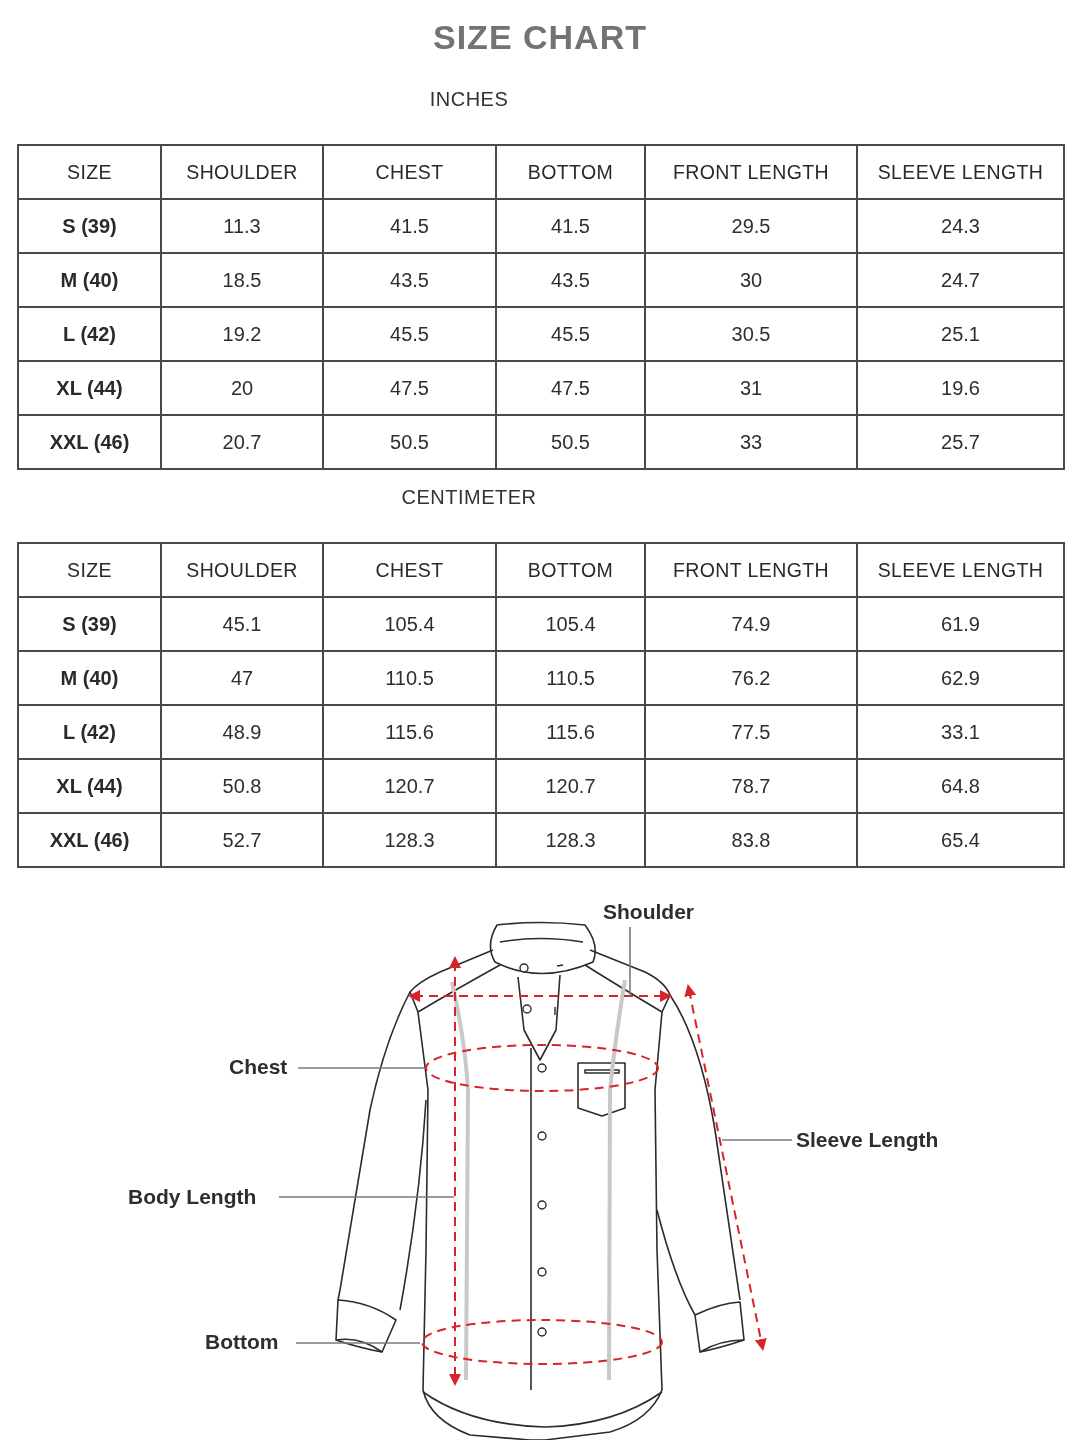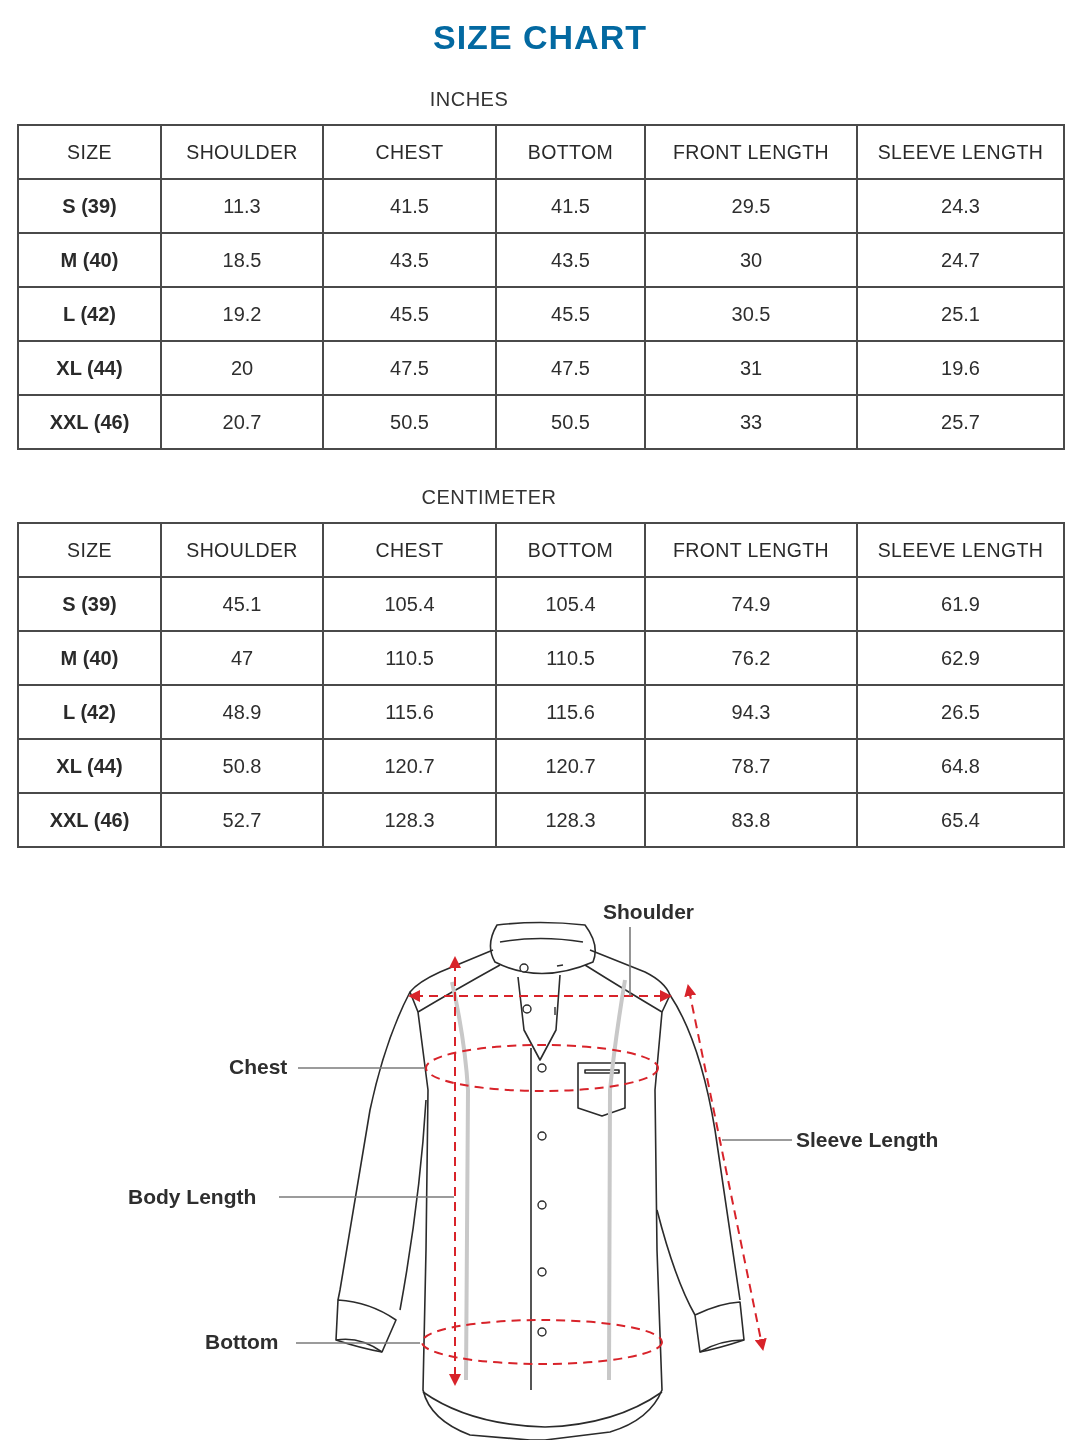--- a/index.html
+++ b/index.html
@@ -1,23 +1,23 @@
 <!DOCTYPE html>
 <html><head>
 <meta charset="utf-8">
 <style>
   html, body { margin: 0; padding: 0; background: #ffffff; }
   body { width: 1080px; height: 1440px; position: relative; overflow: hidden;
          font-family: "Liberation Sans", "DejaVu Sans", sans-serif; color: #2b2b2b; }
   .title { position: absolute; top: 18px; left: 0; width: 1080px; text-align: center;
-           font-size: 34px; font-weight: bold; letter-spacing: 1px; color: #0369a1; }
+           font-size: 34px; font-weight: bold; letter-spacing: 1px; color: #737373; }
   .unit { position: absolute; left: 0; width: 938px; text-align: center;
           font-size: 20px; color: #333; letter-spacing: 0.5px; }
   table.sz { position: absolute; left: 17px; width: 1046px; border-collapse: collapse;
-             table-layout: fixed; }
+             table-layout: fixed; margin-top: 20px; }
   table.sz td, table.sz th { border: 2px solid #4a4a4a; height: 52px; text-align: center;
              font-size: 20px; padding: 0; color: #2e2e2e; }
   table.sz th { font-weight: normal; font-size: 19.5px; letter-spacing: 0.4px; color: #2a2a2a; }
   table.sz td.size { font-weight: bold; color: #2a2a2a; }
   .diagram { position: absolute; left: 0; top: 880px; width: 1080px; height: 560px; }
   .lbl { position: absolute; font-size: 21px; font-weight: bold; color: #2e2e2e; white-space: nowrap; }
 </style>
 </head>
 <body>
 
@@ -80,21 +80,21 @@
       <td class="size">XXL (46)</td>
       <td>20.7</td>
       <td>50.5</td>
       <td>50.5</td>
       <td>33</td>
       <td>25.7</td>
     </tr>
   </tbody>
 </table>
 
-<div class="unit" style="top:486px;padding-left:20px;">CENTIMETER</div>
+<div class="unit" style="top:486px;">CENTIMETER</div>
 <table class="sz" style="top:522px;">
   <colgroup>
     <col style="width:143px">
       <col style="width:162px">
       <col style="width:173px">
     <col style="width:149px">
       <col style="width:212px">
       <col style="width:207px">
   </colgroup>
   <thead>
@@ -122,22 +122,22 @@
       <td>110.5</td>
       <td>110.5</td>
       <td>76.2</td>
       <td>62.9</td>
     </tr>
     <tr>
       <td class="size">L (42)</td>
       <td>48.9</td>
       <td>115.6</td>
       <td>115.6</td>
-      <td>94.3</td>
-      <td>26.5</td>
+      <td>77.5</td>
+      <td>33.1</td>
     </tr>
     <tr>
       <td class="size">XL (44)</td>
       <td>50.8</td>
       <td>120.7</td>
       <td>120.7</td>
       <td>78.7</td>
       <td>64.8</td>
     </tr>
     <tr>

